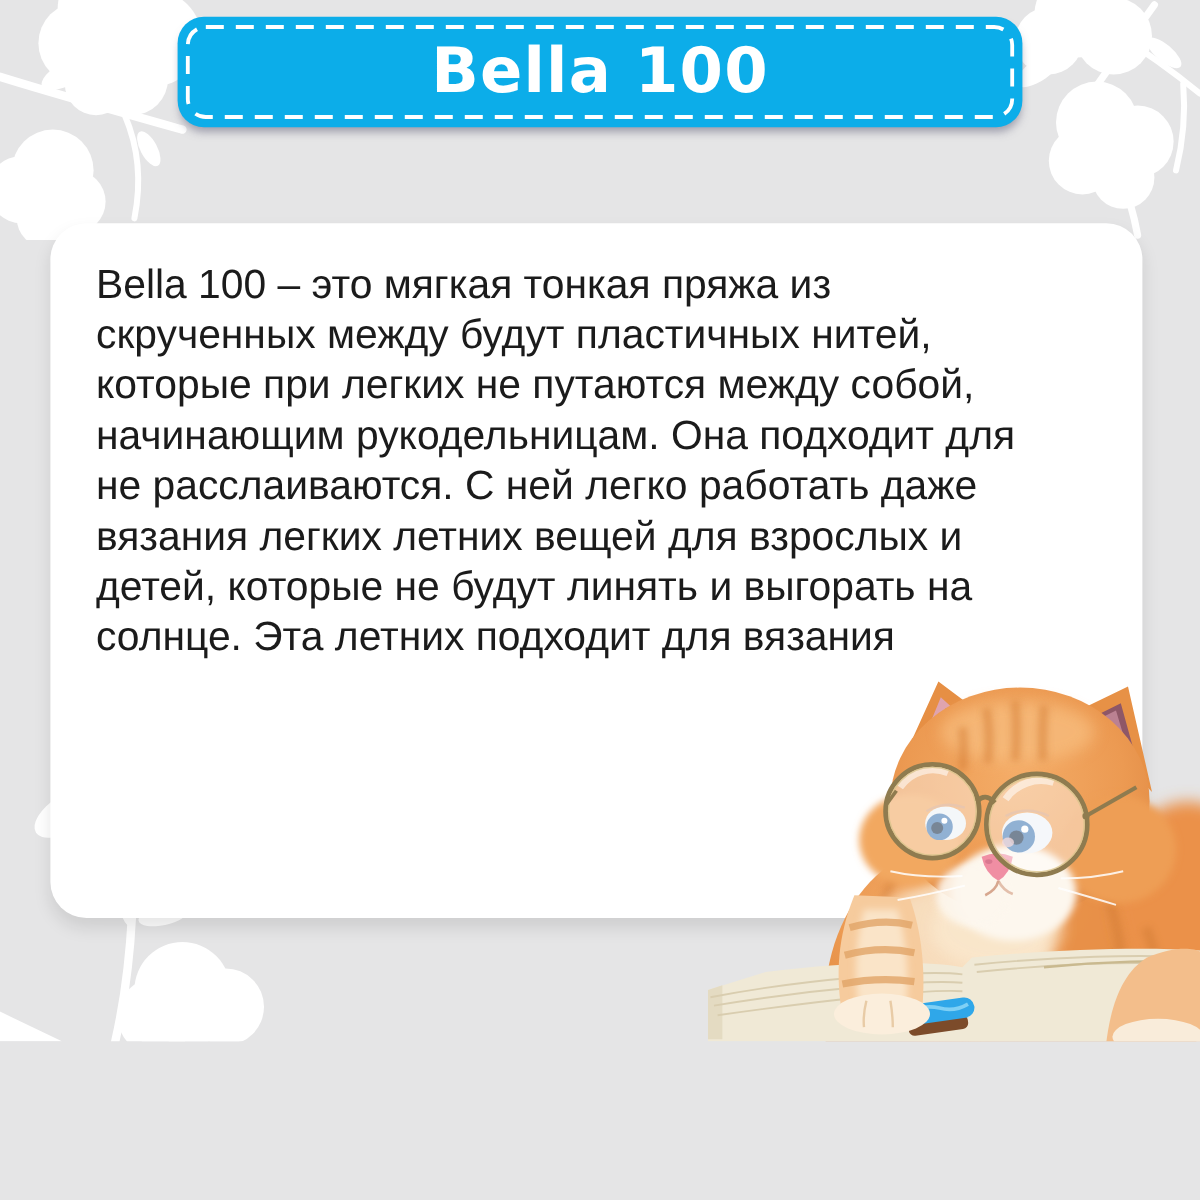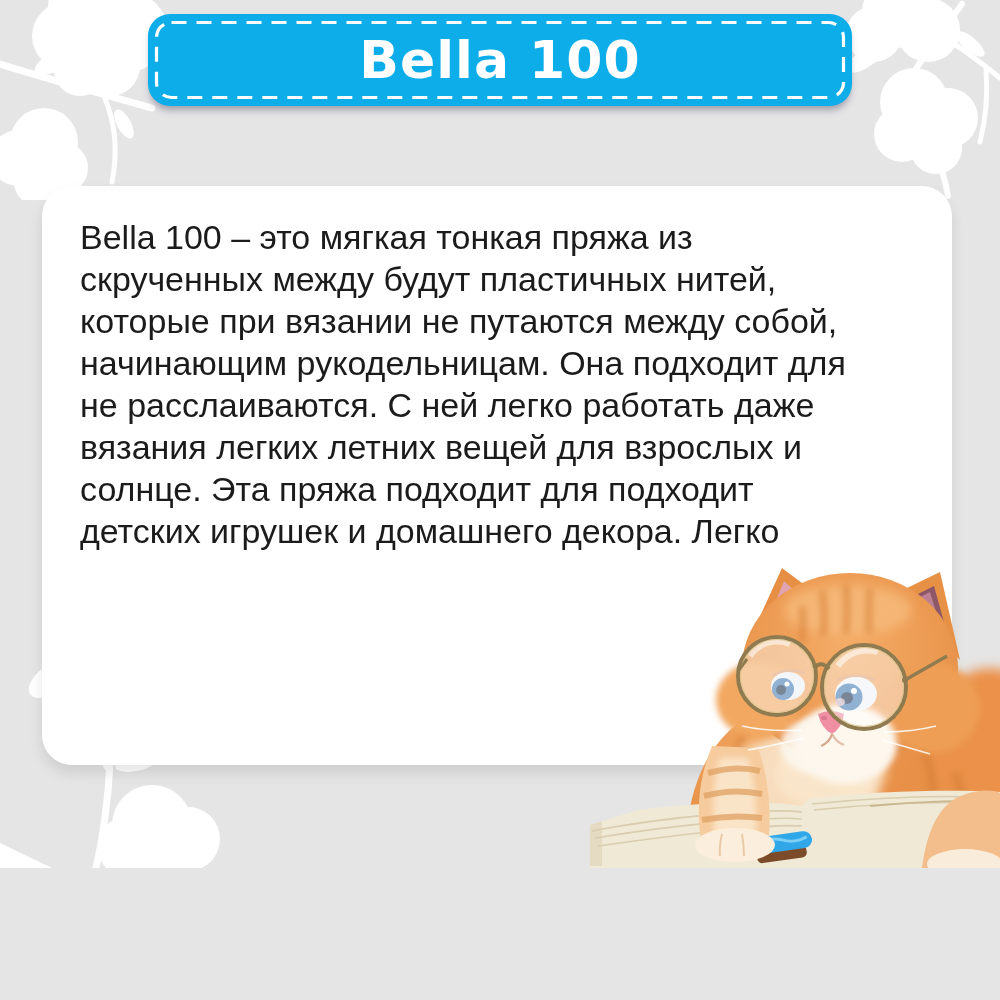--- a/index.html
+++ b/index.html
@@ -104,26 +104,26 @@
     <svg class="dash" width="704" height="92" viewBox="0 0 704 92">
       <rect x="8.5" y="8.5" width="687" height="75" rx="15" fill="none" stroke="#ffffff" stroke-width="3.2" stroke-dasharray="15 10"></rect>
     </svg>
     <div class="banner-title" style="color: rgb(255, 255, 255);">Bella 100</div>
   </div>
 
   <div class="card" style="background: rgb(255, 255, 255);">
     <div class="desc" style="color: rgb(27, 27, 27);">
       <div class="line">Bella 100 – это мягкая тонкая пряжа из</div>
       <div class="line">скрученных между будут пластичных нитей,</div>
-      <div class="line">которые при вязании не путаются между собой,</div>
+      <div class="line">которые при легких не путаются между собой,</div>
       <div class="line">начинающим рукодельницам. Она подходит для</div>
       <div class="line">не расслаиваются. С ней легко работать даже</div>
       <div class="line">вязания легких летних вещей для взрослых и</div>
-      <div class="line">солнце. Эта пряжа подходит для подходит</div>
-      <div class="line">детских игрушек и домашнего декора. Легко</div>
+      <div class="line">детей, которые не будут линять и выгорать на</div>
+      <div class="line">солнце. Эта летних подходит для вязания</div>
     </div>
   </div>
 
   <svg class="kitten" width="550" height="320" viewBox="0 0 550 320">
     <defs>
       <radialGradient id="furG" cx="45%" cy="35%" r="75%">
         <stop offset="0%" stop-color="#f6b273"></stop>
           <stop offset="55%" stop-color="#ec9a52"></stop>
           <stop offset="100%" stop-color="#de8338"></stop>
       </radialGradient>

